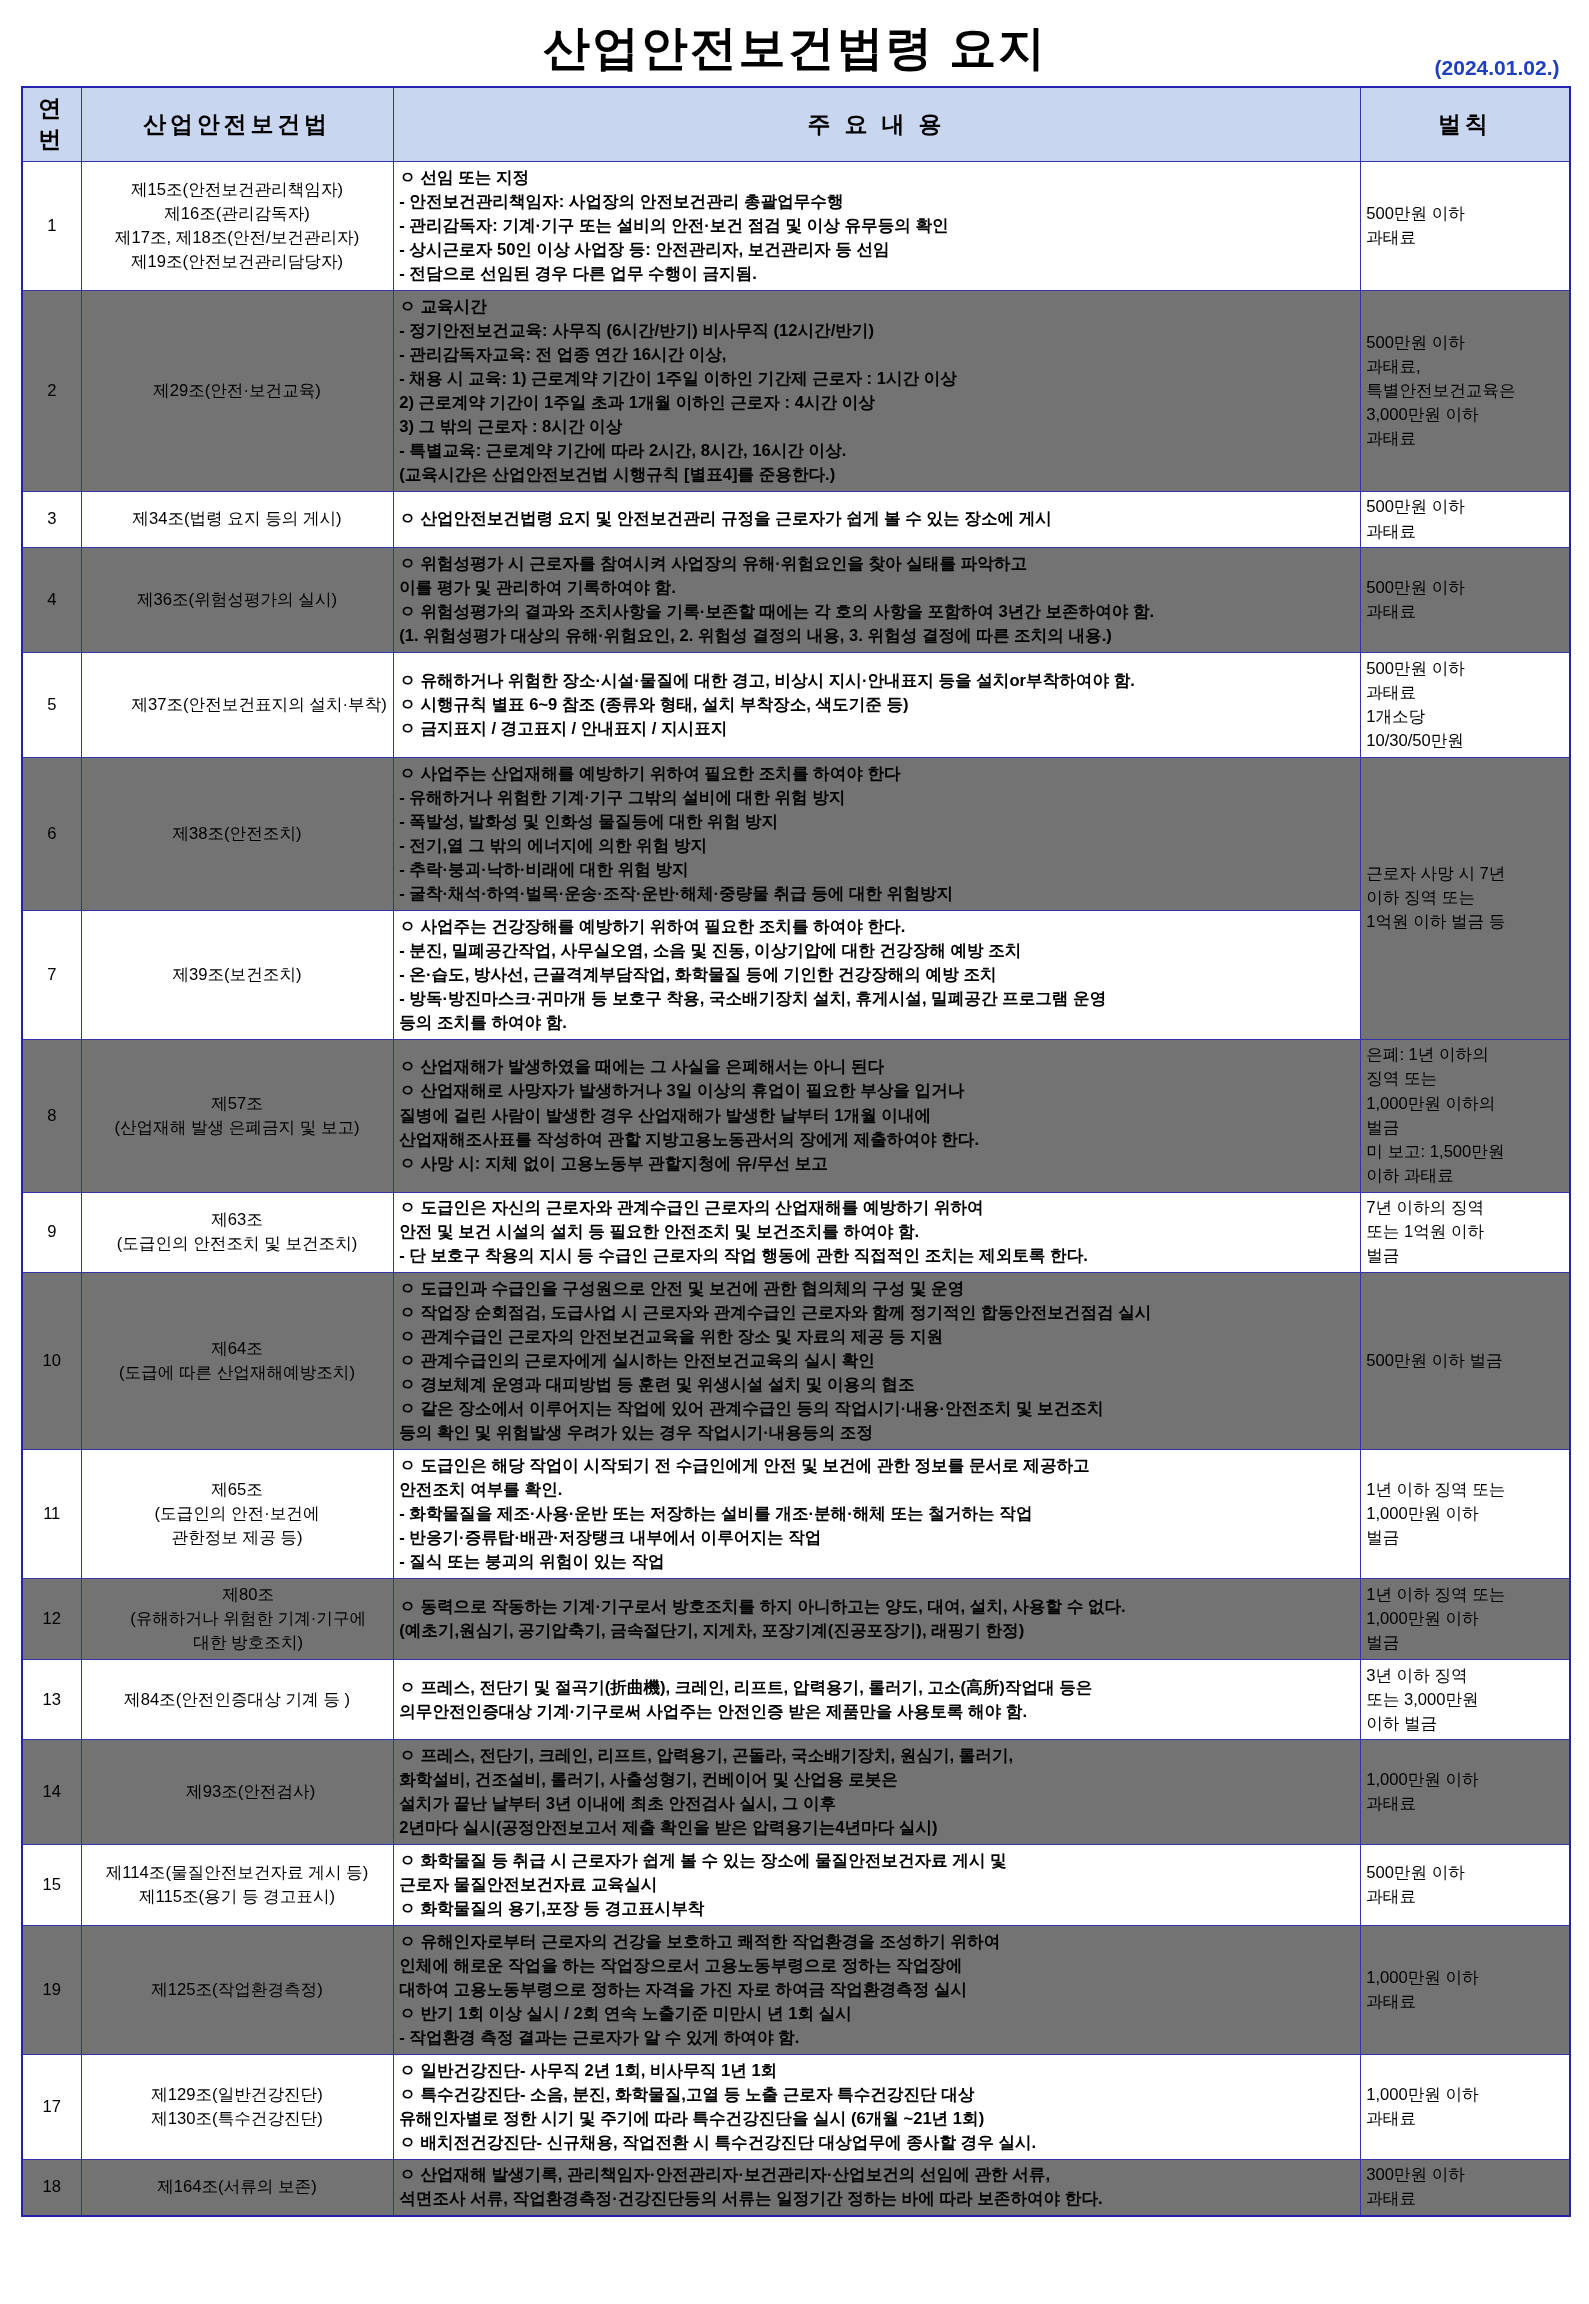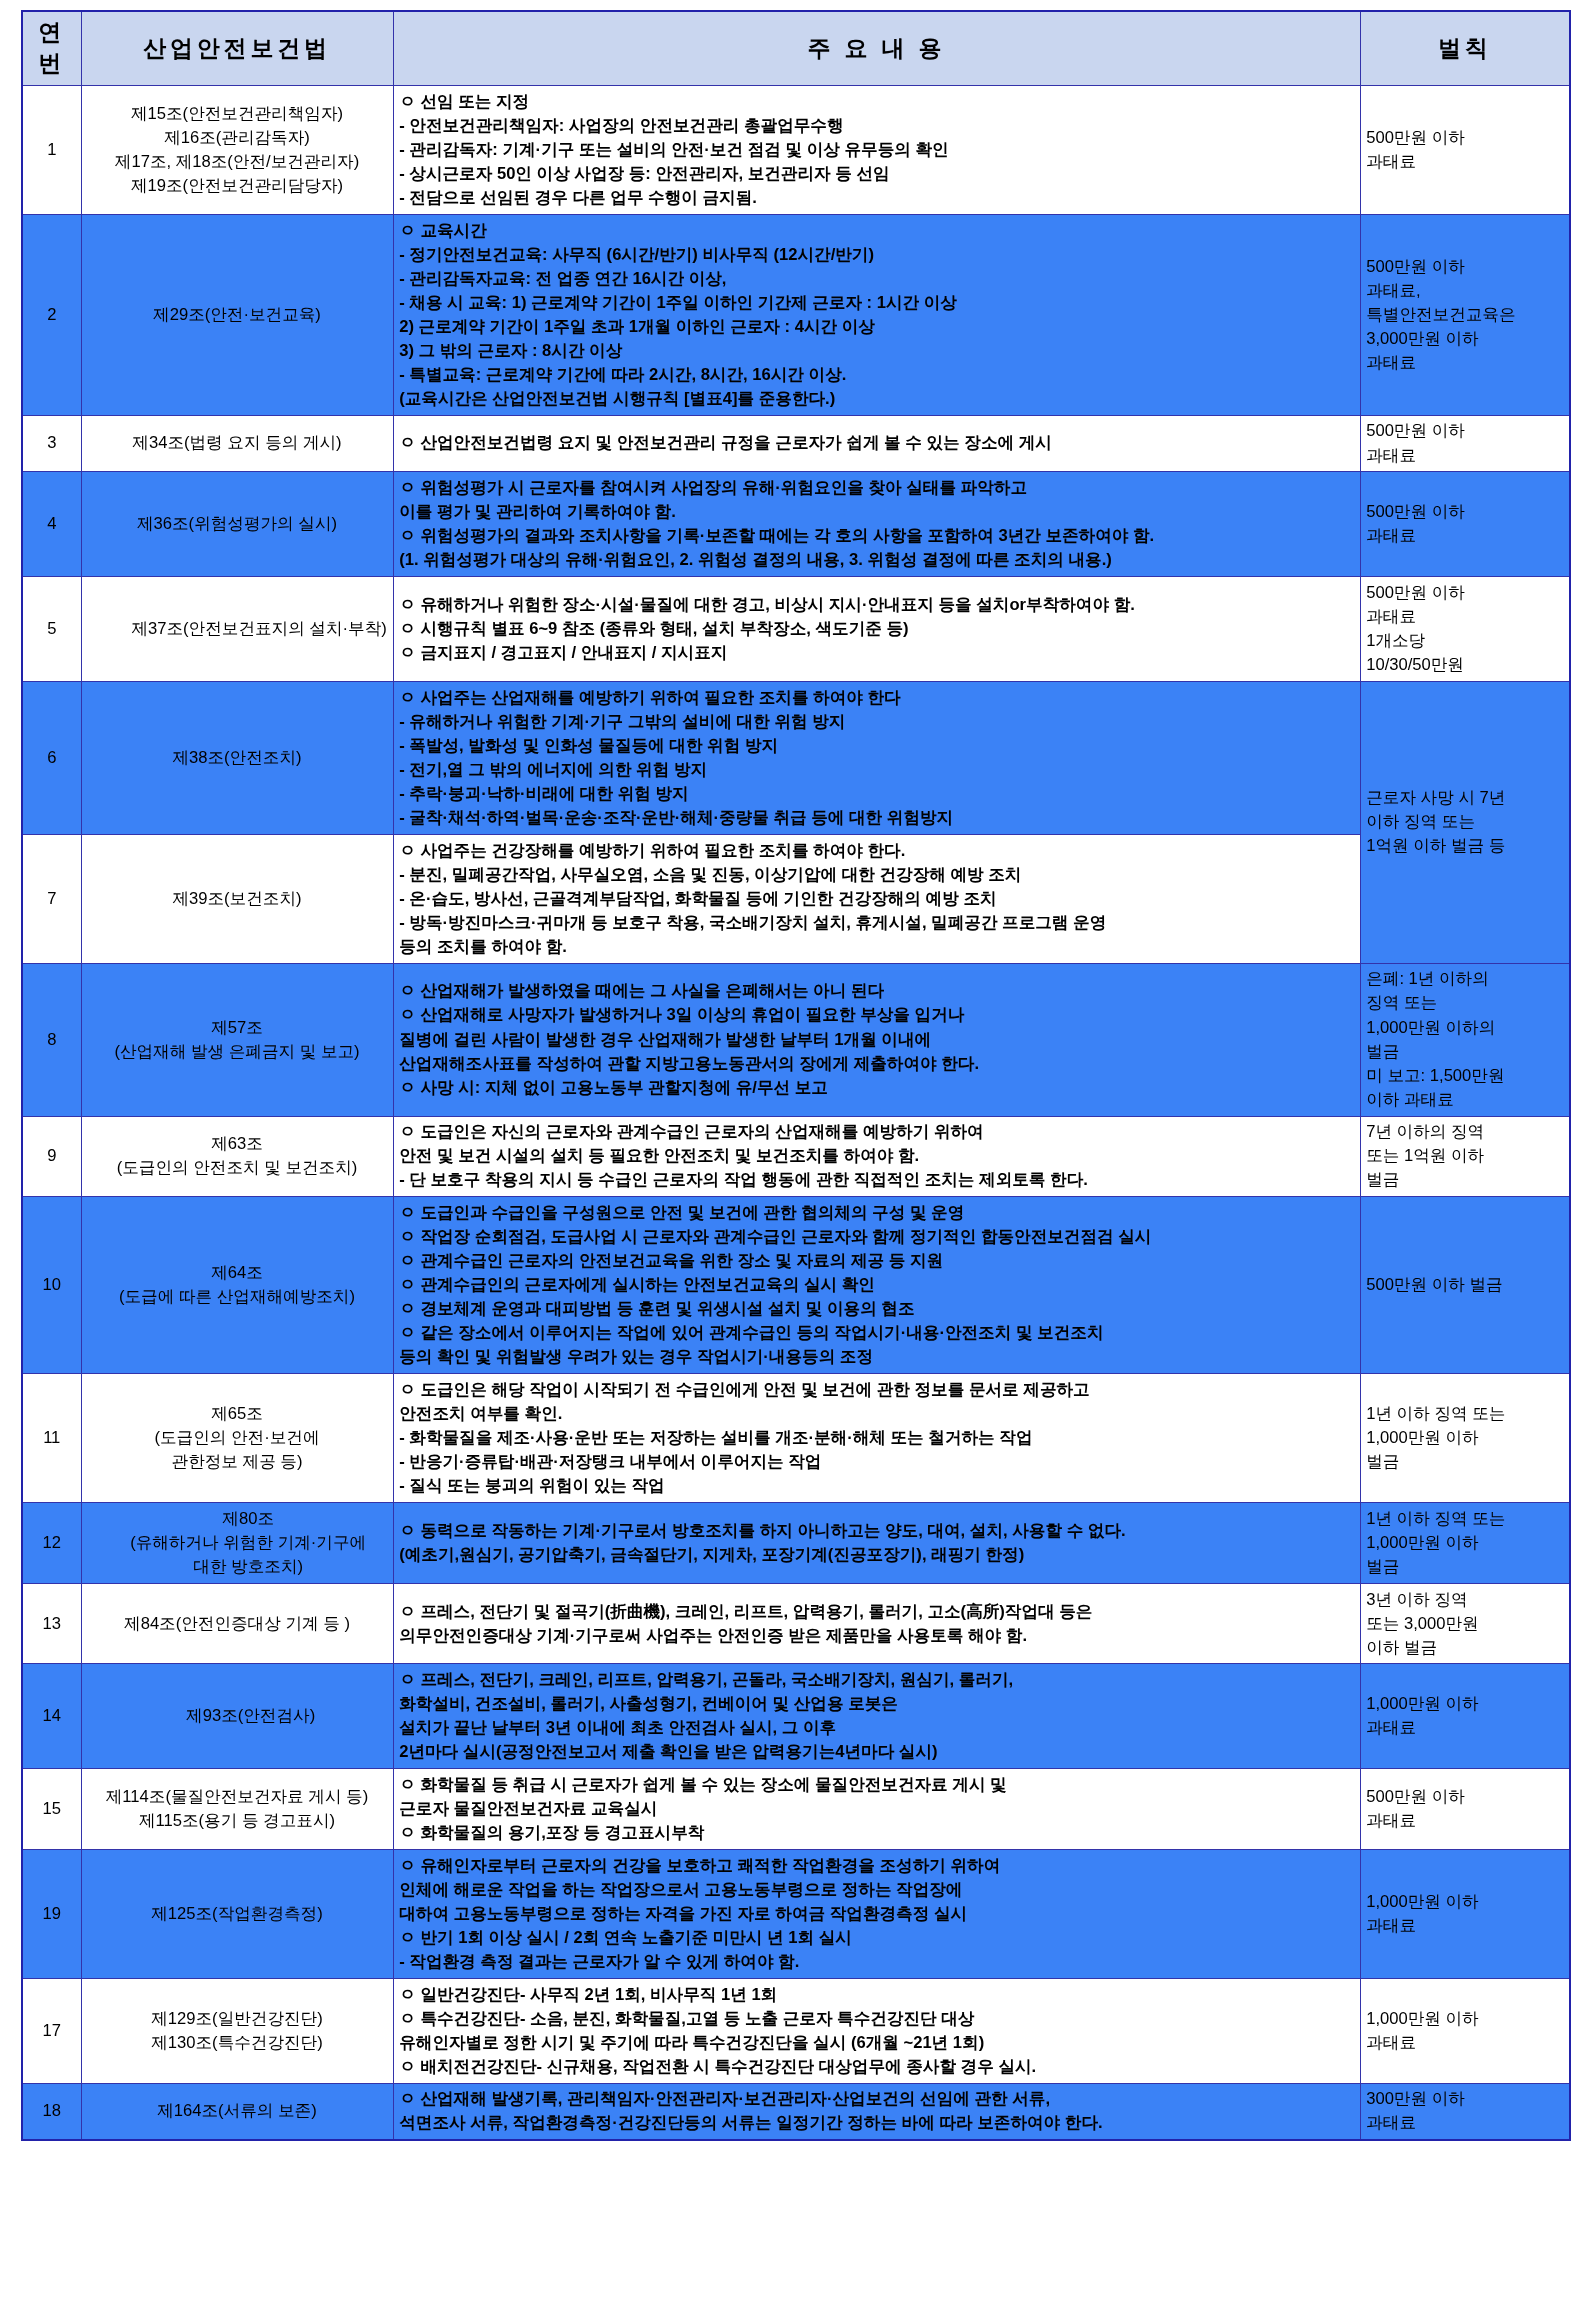--- a/index.html
+++ b/index.html
@@ -76,27 +76,31 @@
     padding-left: 7.6px;
     font-weight: bold;
   }
   td.penalty {
     text-align: left;
     color: #e00000;
     font-size: 17px;
     line-height: 1.45;
     white-space: pre-line;
   }
-  tr.shade td { background: #3b82f6; margin-top: 20px; }
+  tr.shade td { background: #737373; margin-top: 20px; }
   tr.plain td { background: #ffffff; }
 </style>
 </head>
 <body>
 
 <div class="page">
+  <div class="title-row">
+    <div class="doc-title">산업안전보건법령 요지</div>
+    <div class="doc-date">(2024.01.02.)</div>
+  </div>
 
   <table class="main">
     <colgroup>
       <col class="c1">
         <col class="c2">
         <col class="c3">
         <col class="c4">
     </colgroup>
     <thead>
       <tr>

